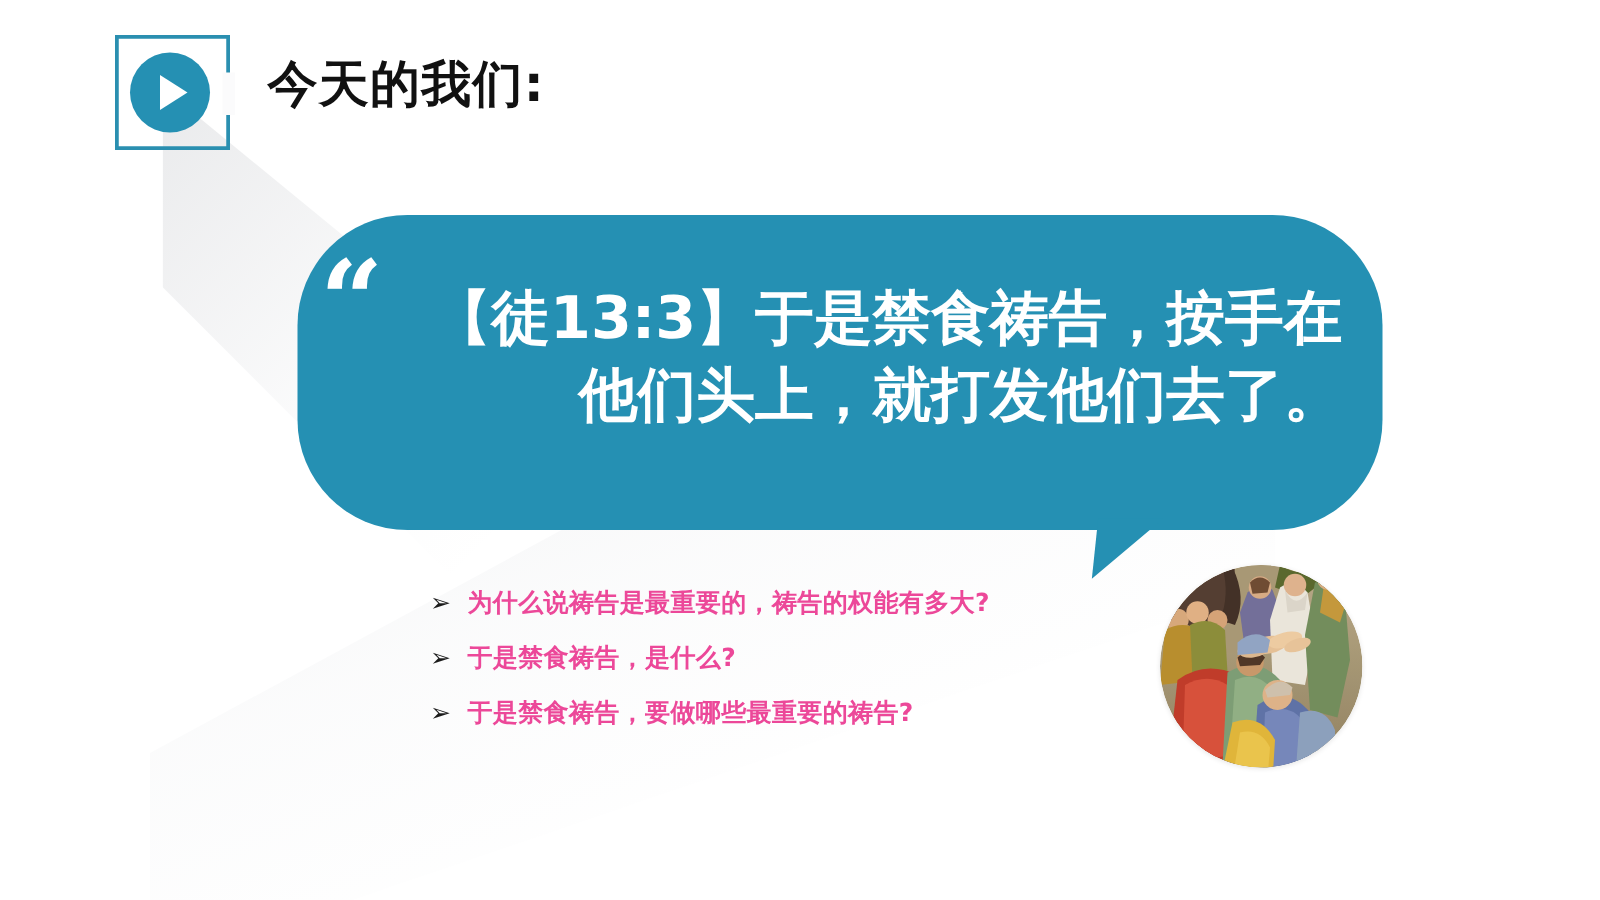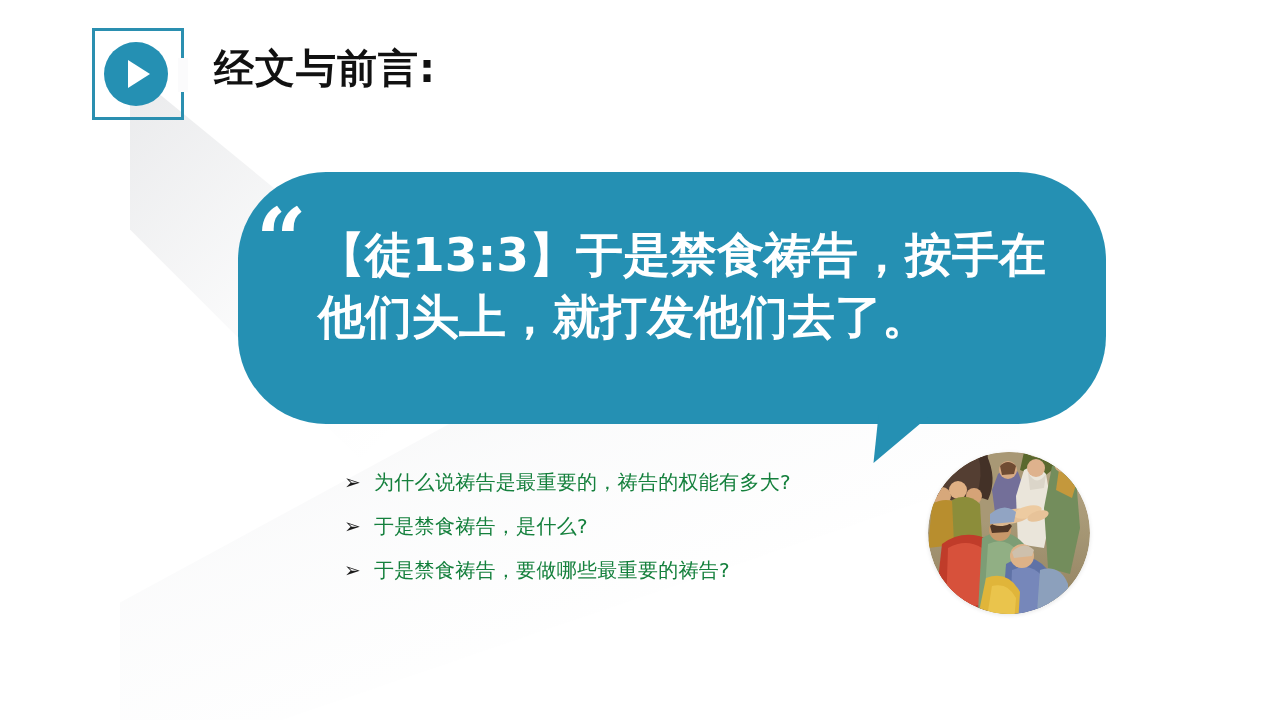--- a/index.html
+++ b/index.html
@@ -143,20 +143,21 @@
   .quote-text {
     position: absolute;
     left: 318px;
     top: 224px;
     width: 756px;
     font-size: 47px;
     font-weight: 700;
     color: #ffffff;
     line-height: 1.32;
     letter-spacing: 0px;
+    text-align: right;
   }
 
   
   .bullets {
     position: absolute;
     left: 344px;
     top: 470px;
     width: 600px;
   }
   .bullet-row {
@@ -168,22 +169,22 @@
   .bullet-marker {
     width: 30px;
     flex: 0 0 30px;
     font-size: 20px;
     line-height: 1;
     color: #1a1a1a;
     font-family: "DejaVu Sans", sans-serif;
   }
   .bullet-text {
     font-size: 20px;
-    font-weight: 400;
-    color: #15803d;
+    font-weight: 700;
+    color: #ec4899;
     line-height: 1.2;
     letter-spacing: 0.3px;
   }
 
   
   .circle-photo {
     position: absolute;
     left: 928px;
     top: 452px;
     width: 162px;
@@ -200,21 +201,21 @@
 <div id="slide">
 
   <div class="icon-longshadow"></div>
 
   <div class="header">
     <div class="icon-frame"></div>
     <div class="icon-frame-gap"></div>
     <div class="play-circle">
       <div class="play-triangle"></div>
     </div>
-    <div class="page-title">经文与前言:</div>
+    <div class="page-title">今天的我们:</div>
   </div>
 
   <div class="bubble-longshadow"></div>
 
   <div class="bubble"></div>
   <div class="bubble-tail"></div>
   <div class="quote-mark">“</div>
   <div class="quote-text">【徒13:3】于是禁食祷告，按手在他们头上，就打发他们去了。</div>
 
   <div class="bullets">

